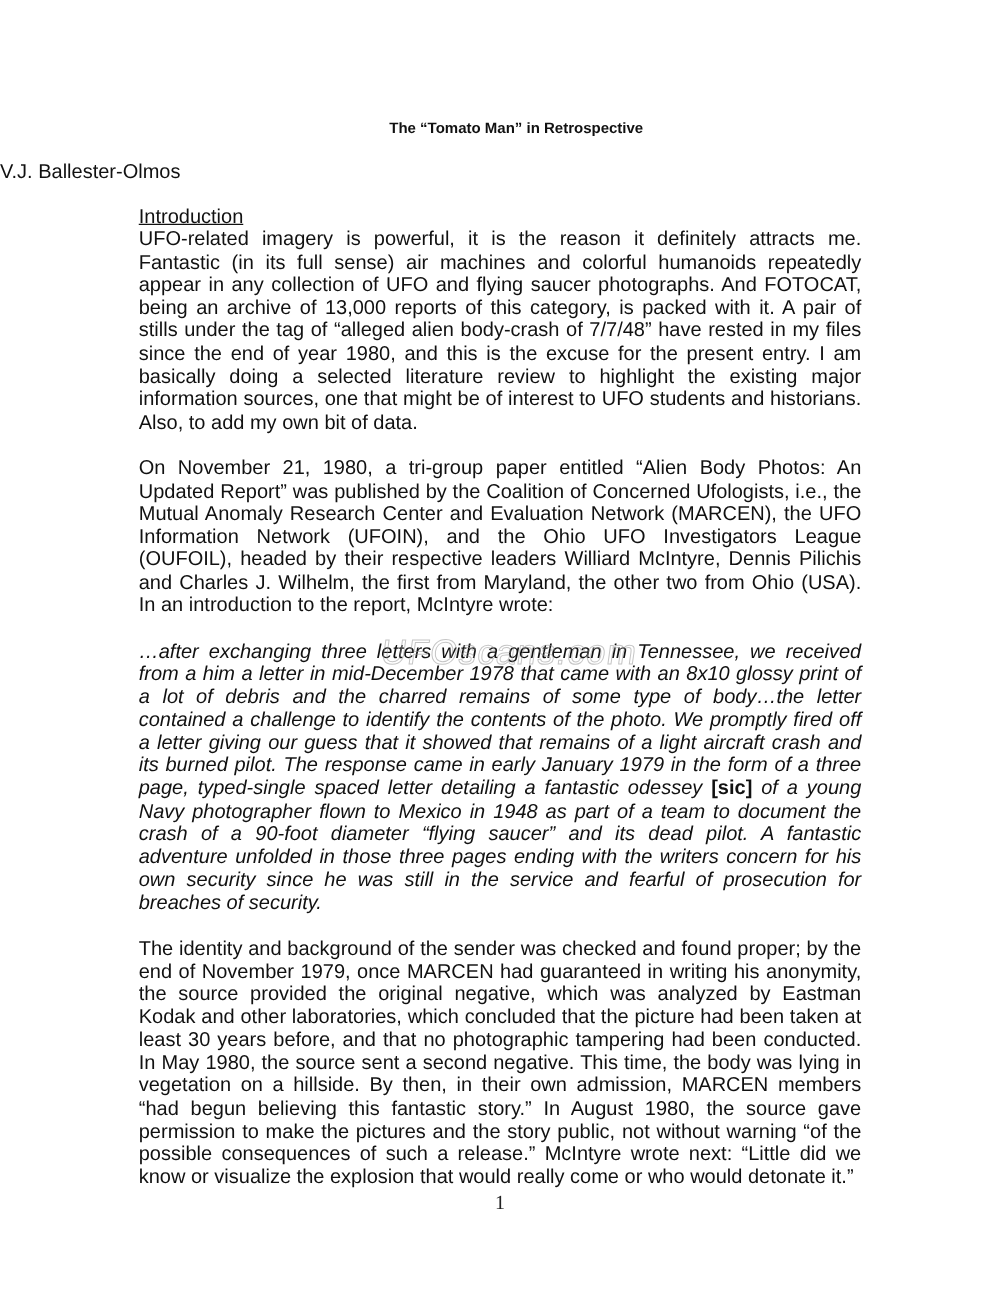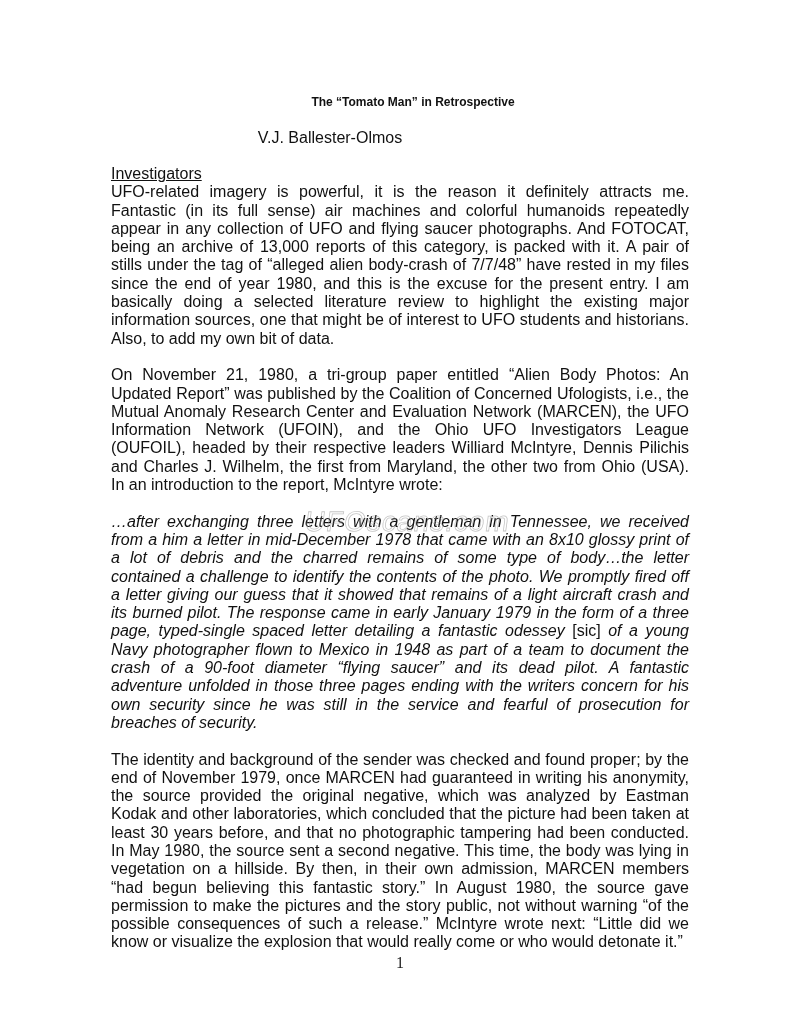--- a/index.html
+++ b/index.html
@@ -6,52 +6,52 @@
   body { width: 800px; height: 1035px; position: relative; overflow: hidden; }
   .page {
     position: absolute; left: 0; top: 0; width: 800px; height: 1035px; background: #fff;
     font-family: "Liberation Sans", sans-serif; color: #111;
   }
   .title {
     position: absolute; left: 0; width: 800px; top: 93px; text-align: center;
     font-weight: bold; font-size: 12px; line-height: 18px; padding-left: 13px;
   }
   .author {
-    position: absolute; left: 0; width: 660px; top: 129px; text-align: center;
+    position: absolute; left: 0; width: 660px; top: 129px; 
     font-size: 16px; line-height: 18px;
   }
   .body {
     position: absolute; left: 111px; width: 578px; top: 165px;
     font-size: 16px; line-height: 18.3px;
   }
   .heading { text-decoration: underline; margin: 0; }
   p { margin: 0; text-align: justify; }
   .blank { height: 18.3px; }
   .quote { font-style: italic; }
-  .sic { font-style: normal; }
+  .sic { font-style: normal; font-weight: bold; }
   .watermark {
     position: absolute; left: 305px; top: 506px;
     font-family: "Liberation Sans", sans-serif; font-size: 28px; letter-spacing: 1px;
     color: transparent; -webkit-text-stroke: 0.8px rgba(150,150,150,0.55);
     pointer-events: none; transform: skewX(-8deg);
   }
   .page-number {
     position: absolute; left: 0; width: 800px; top: 954px; text-align: center;
     font-family: "Liberation Serif", serif; font-size: 16px; color: #222;
   }
 </style>
 </head>
 <body>
 
 <div class="page">
   <div class="title">The “Tomato Man” in Retrospective</div>
   <div class="author">V.J. Ballester-Olmos</div>
 
   <div class="body">
-    <div class="heading">Investigators</div>
+    <div class="heading">Introduction</div>
     <p>UFO-related imagery is powerful, it is the reason it definitely attracts me. Fantastic (in its full sense) air machines and colorful humanoids repeatedly appear in any collection of UFO and flying saucer photographs. And FOTOCAT, being an archive of 13,000 reports of this category, is packed with it. A pair of stills under the tag of “alleged alien body-crash of 7/7/48” have rested in my files since the end of year 1980, and this is the excuse for the present entry. I am basically doing a selected literature review to highlight the existing major information sources, one that might be of interest to UFO students and historians. Also, to add my own bit of data.</p>
     <div class="blank"></div>
 
     <p>On November 21, 1980, a tri-group paper entitled “Alien Body Photos: An Updated Report” was published by the Coalition of Concerned Ufologists, i.e., the Mutual Anomaly Research Center and Evaluation Network (MARCEN), the UFO Information Network (UFOIN), and the Ohio UFO Investigators League (OUFOIL), headed by their respective leaders Williard McIntyre, Dennis Pilichis and Charles J. Wilhelm, the first from Maryland, the other two from Ohio (USA). In an introduction to the report, McIntyre wrote:</p>
     <div class="blank"></div>
 
     <p class="quote"><span>…after exchanging three letters with a gentleman in Tennessee, we received from a him a letter in mid-December 1978 that came with an 8x10 glossy print of a lot of debris and the charred remains of some type of body…the letter contained a challenge to identify the contents of the photo. We promptly fired off a letter giving our guess that it showed that remains of a light aircraft crash and its burned pilot. The response came in early January 1979 in the form of a three page, typed-single spaced letter detailing a fantastic odessey </span><span class="sic">[sic]</span><span> of a young Navy photographer flown to Mexico in 1948 as part of a team to document the crash of a 90-foot diameter “flying saucer” and its dead pilot. A fantastic adventure unfolded in those three pages ending with the writers concern for his own security since he was still in the service and fearful of prosecution for breaches of security.</span></p>
     <div class="blank"></div>
 
     <p>The identity and background of the sender was checked and found proper; by the end of November 1979, once MARCEN had guaranteed in writing his anonymity, the source provided the original negative, which was analyzed by Eastman Kodak and other laboratories, which concluded that the picture had been taken at least 30 years before, and that no photographic tampering had been conducted. In May 1980, the source sent a second negative. This time, the body was lying in vegetation on a hillside. By then, in their own admission, MARCEN members “had begun believing this fantastic story.” In August 1980, the source gave permission to make the pictures and the story public, not without warning “of the possible consequences of such a release.” McIntyre wrote next: “Little did we know or visualize the explosion that would really come or who would detonate it.”</p>

